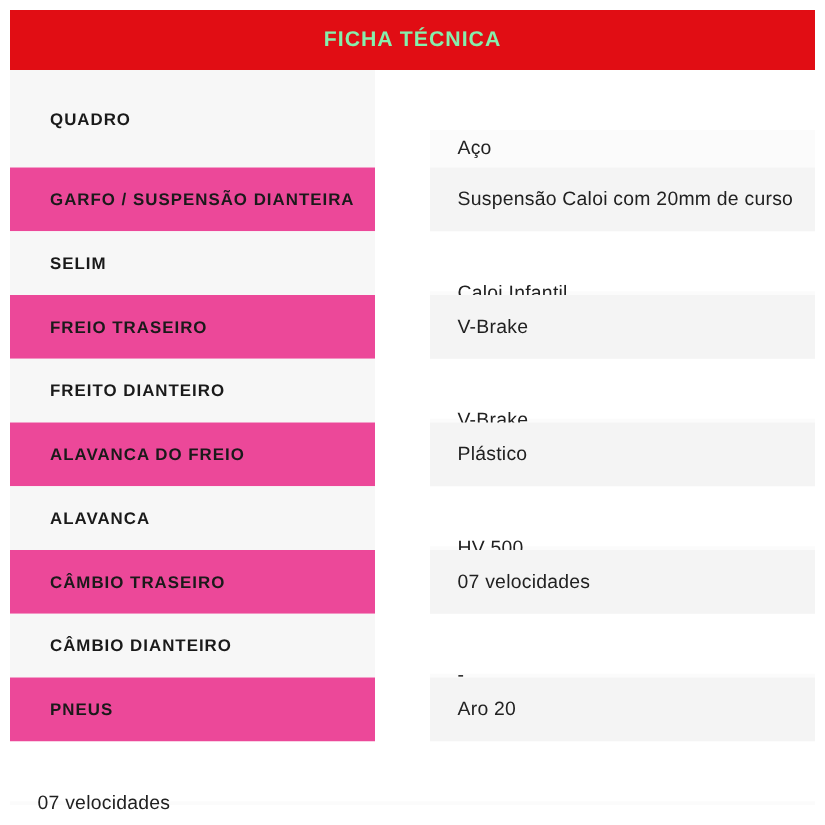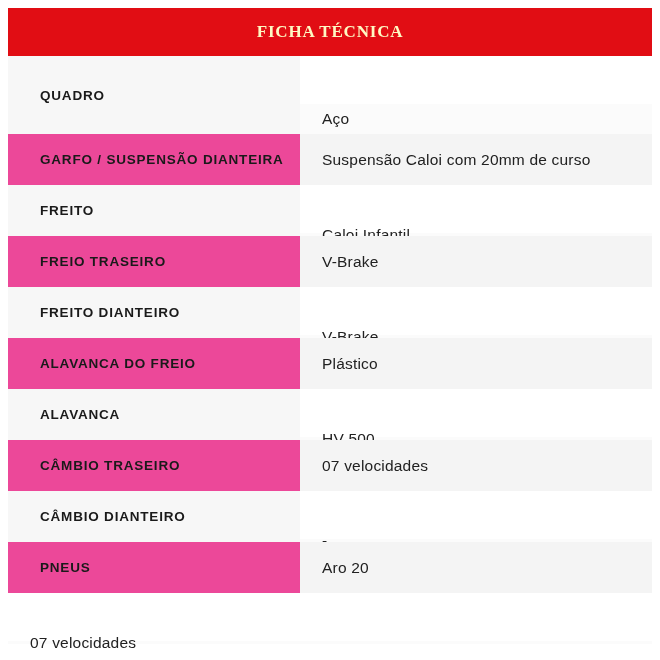--- a/index.html
+++ b/index.html
@@ -19,32 +19,32 @@
     background: #ffffff;
   }
   .sheet-header {
     height: 48px;
     background: #e10d14;
     display: flex;
     align-items: center;
     justify-content: center;
   }
   .sheet-title {
-    color: #fef9c3;
+    color: #86efac;
     font-size: 17px;
     font-weight: bold;
     letter-spacing: 0.8px;
-    font-family: Liberation Serif, serif;
   }
   .spec-table {
     width: 100%;
   }
   .row {
     display: flex;
     height: 51px;
+    gap: 44px;
   }
   .row.first {
     height: 78px;
   }
   .cell-label {
     box-sizing: border-box;
     width: 292px;
     flex: 0 0 292px;
     display: flex;
     align-items: center;
@@ -80,21 +80,21 @@
   <div class="spec-table">
     <div class="row first light">
       <div class="cell-label">QUADRO</div>
       <div class="cell-value">Aço</div>
     </div>
     <div class="row dark">
       <div class="cell-label">GARFO / SUSPENSÃO DIANTEIRA</div>
       <div class="cell-value">Suspensão Caloi com 20mm de curso</div>
     </div>
     <div class="row light">
-      <div class="cell-label">FREITO</div>
+      <div class="cell-label">SELIM</div>
       <div class="cell-value">Caloi Infantil</div>
     </div>
     <div class="row dark">
       <div class="cell-label">FREIO TRASEIRO</div>
       <div class="cell-value">V-Brake</div>
     </div>
     <div class="row light">
       <div class="cell-label">FREITO DIANTEIRO</div>
       <div class="cell-value">V-Brake</div>
     </div>

